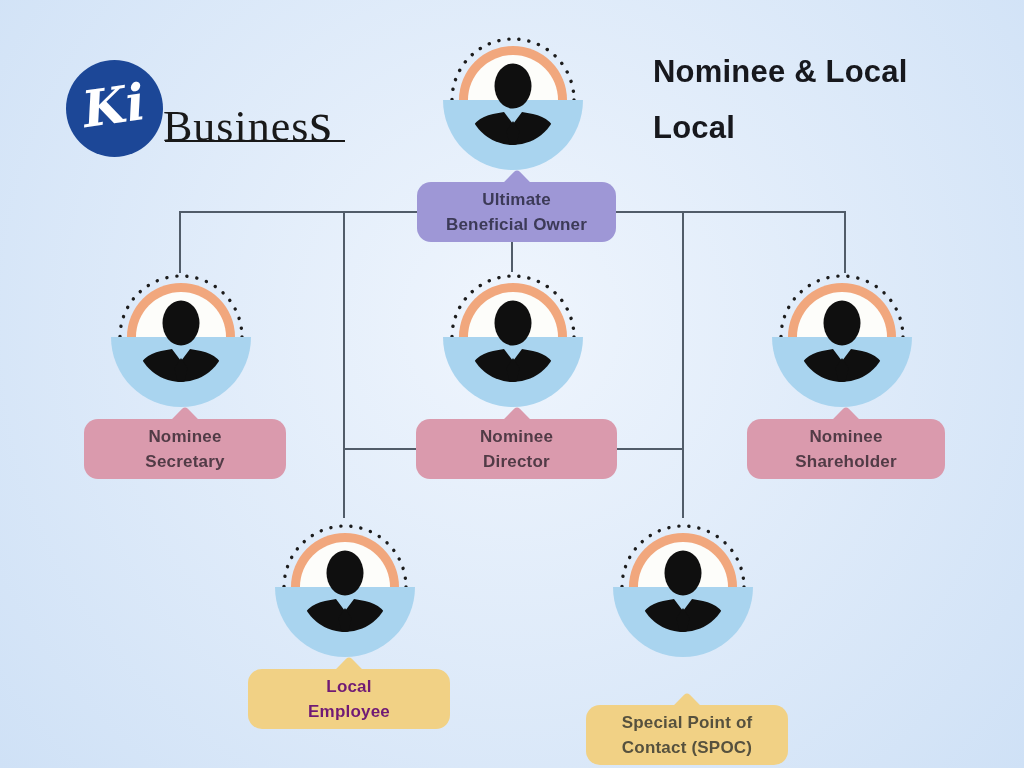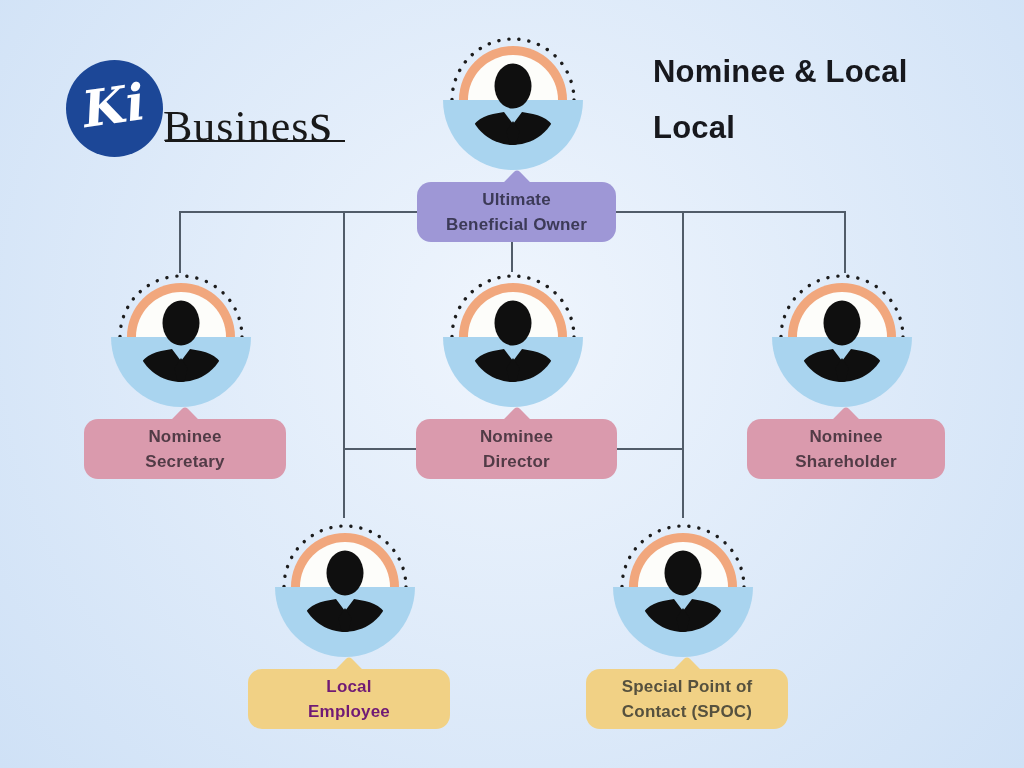--- a/index.html
+++ b/index.html
@@ -148,20 +148,20 @@
       <div class="tail"></div>
       <div class="txt">Local</div>
       <div class="txt">Employee</div>
     </div>
   </div>
 
   <div class="node" style="left:578px;top:517px;width:210px;height:212px;">
     <svg class="person">
         <use href="#person-node"></use>
       </svg>
-    <div class="label" style="background: rgb(241, 209, 133); color: rgb(86, 81, 62);">
+    <div class="label" style="background: rgb(241, 209, 133); color: rgb(86, 81, 62); margin-top: 36px;">
       <div class="tail"></div>
       <div class="txt">Special Point of</div>
       <div class="txt">Contact (SPOC)</div>
     </div>
   </div>
 
 </div>
 
 </body></html>

